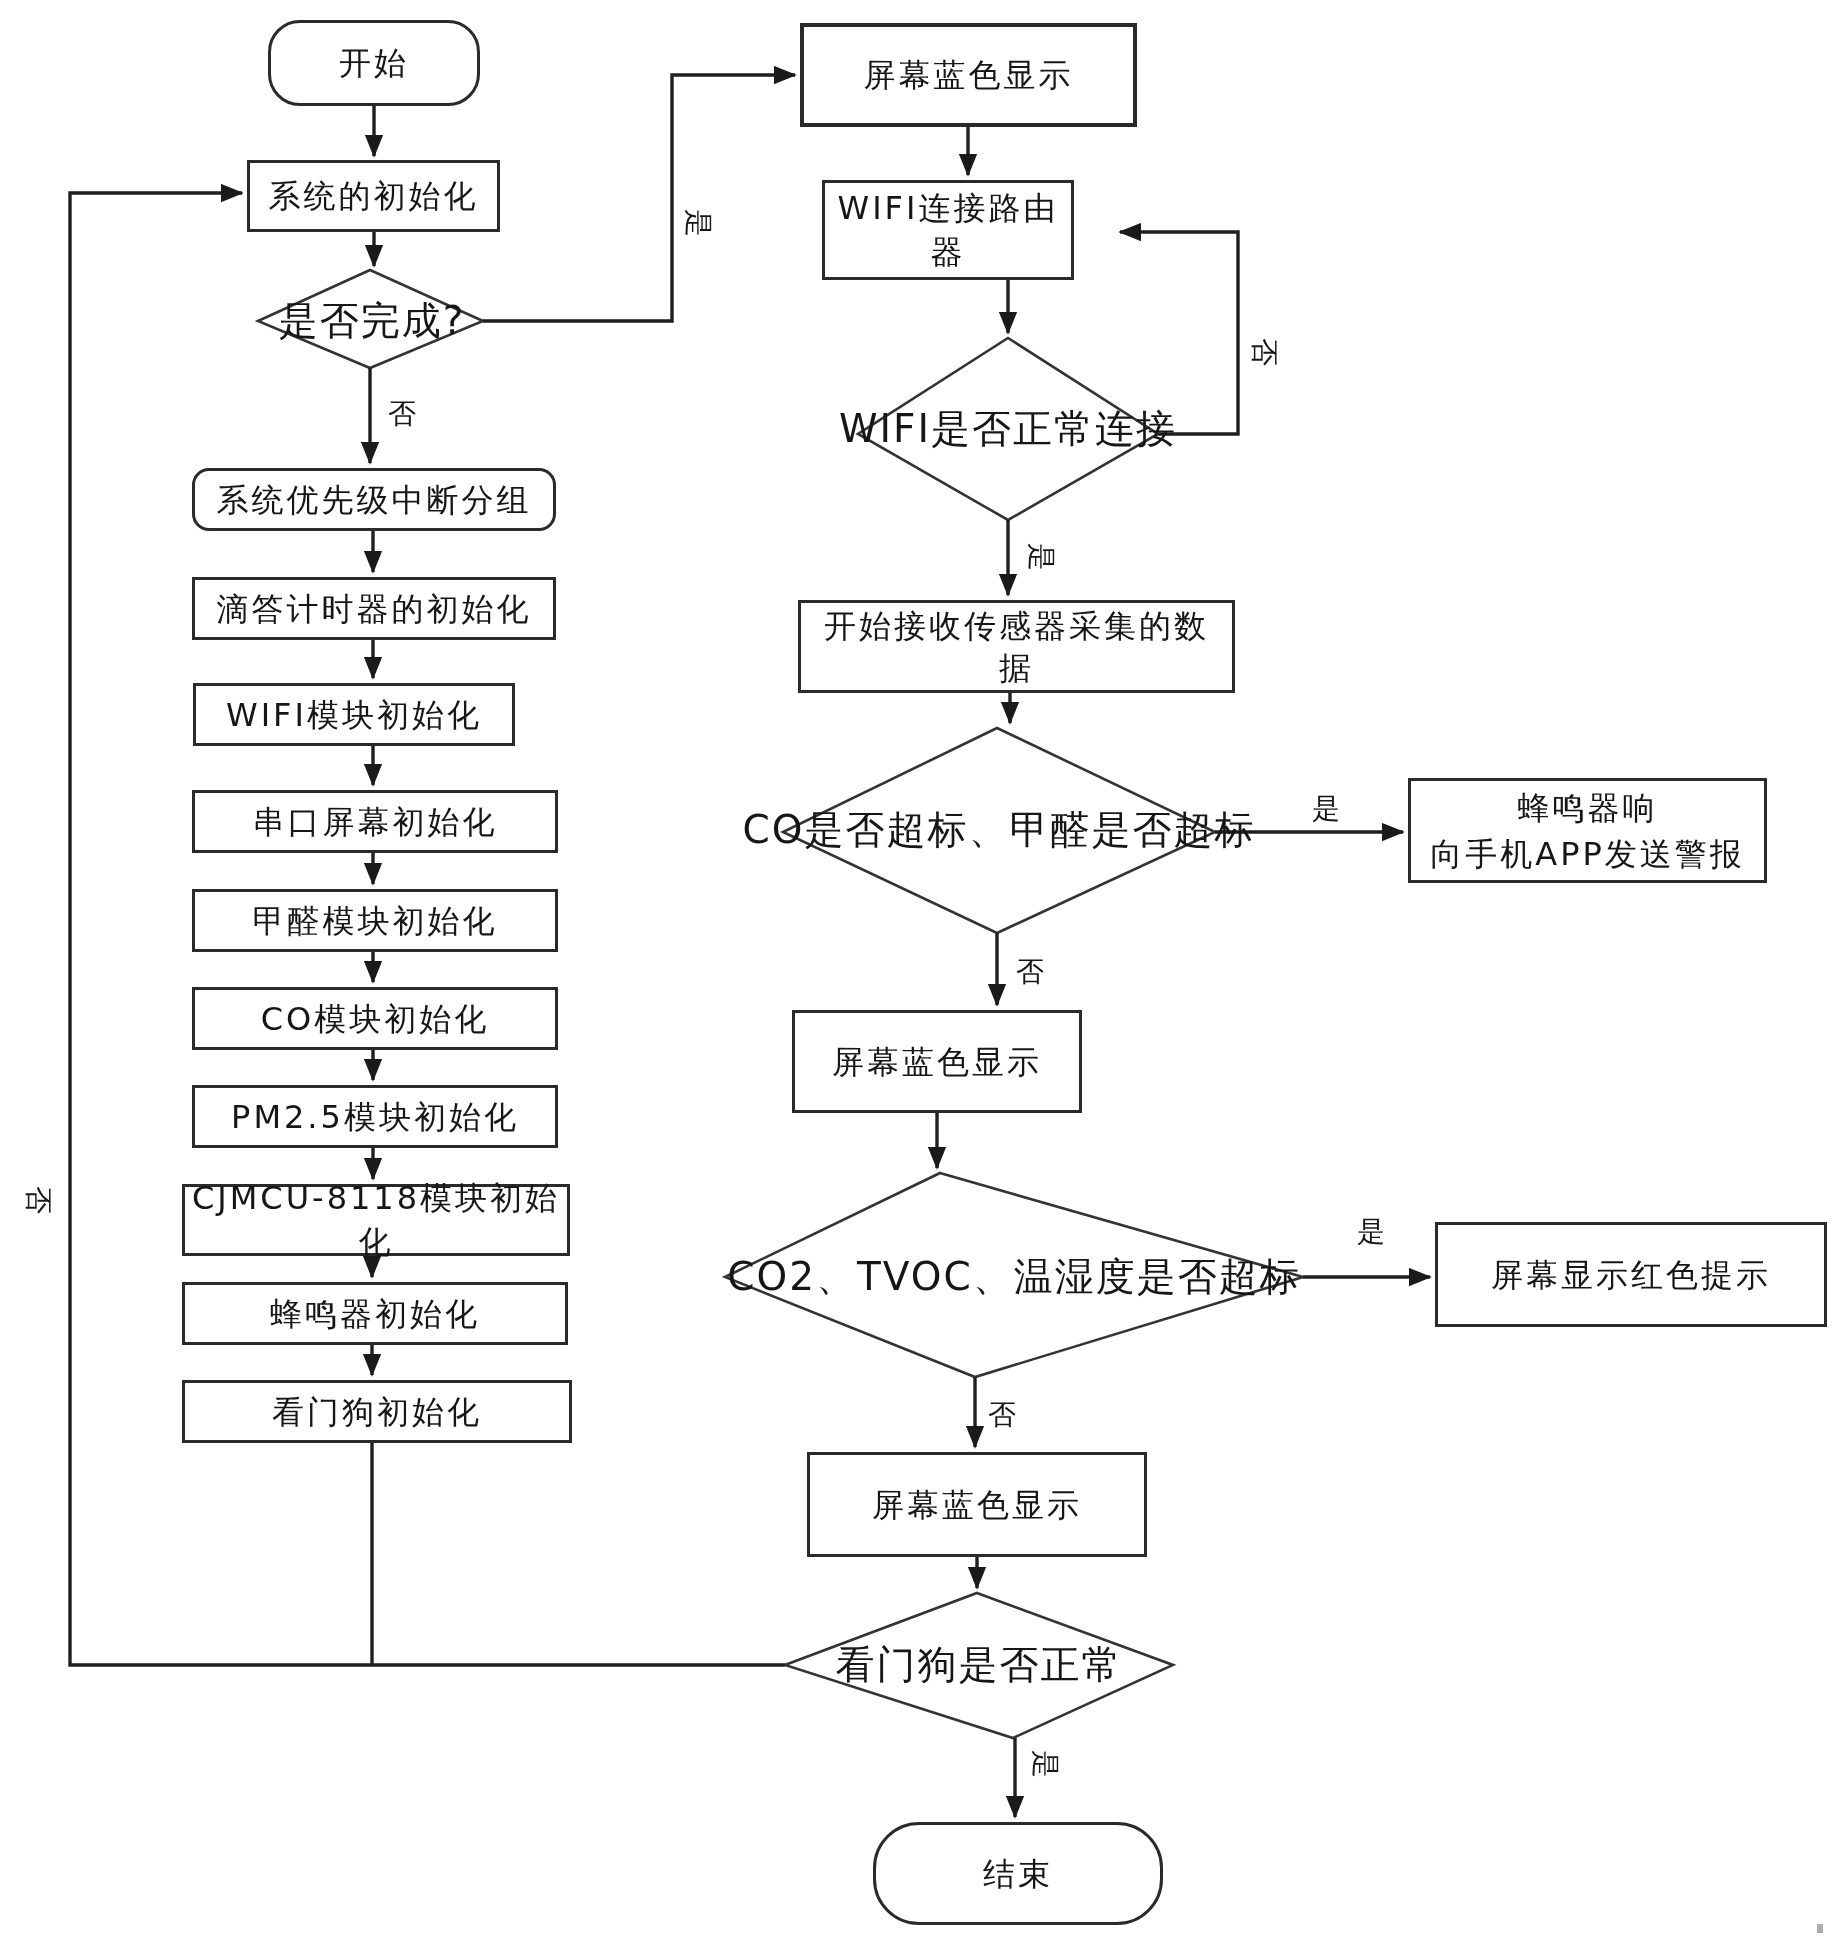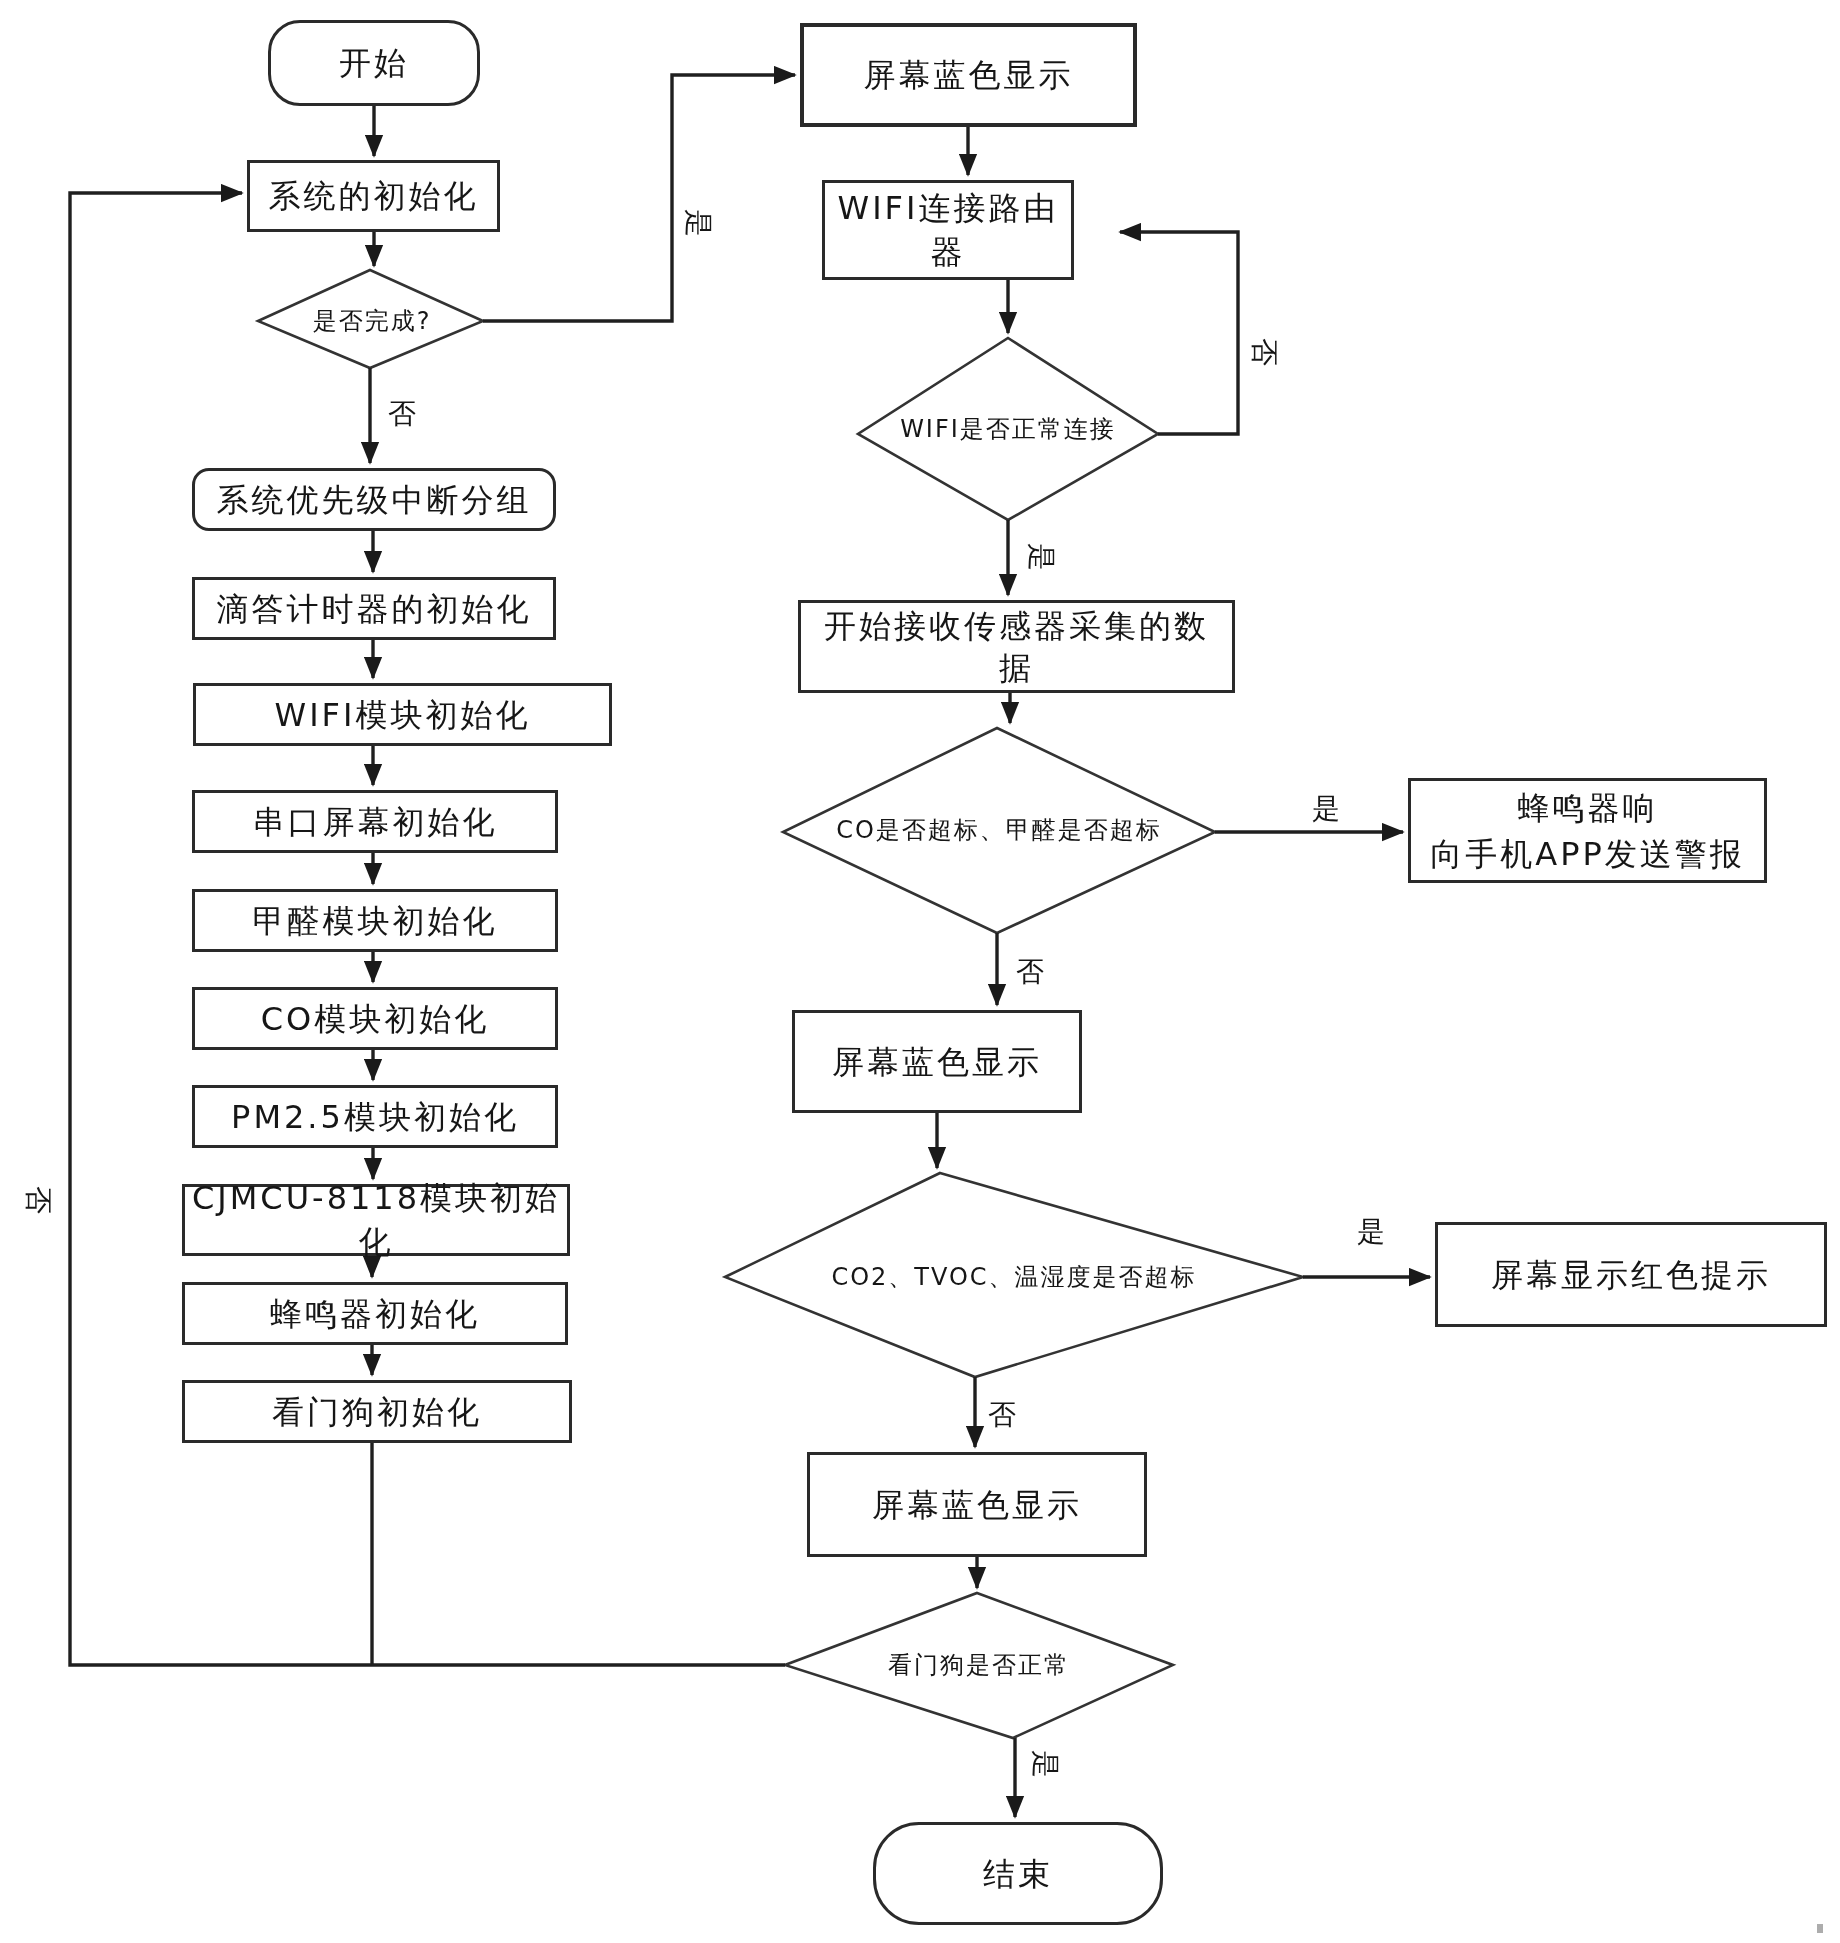--- a/index.html
+++ b/index.html
@@ -13,21 +13,21 @@
     position:absolute;box-sizing:border-box;background:#ffffff;
     border:3px solid #2a2a2a;display:flex;flex-direction:column;
     align-items:center;justify-content:center;text-align:center;
     font-size:32px;letter-spacing:3px;line-height:44px;color:#161616;
   }
   .node.thick{border-width:4px;}
   .rounded{border-radius:32px;}
   .rounded-end{border-radius:46px;}
   .diamond-label{
     position:absolute;display:flex;align-items:center;justify-content:center;
-    text-align:center;font-size:24px;letter-spacing:2px;color:#161616;
+    text-align:center;font-size:39px;letter-spacing:2px;color:#161616;
     pointer-events:none;white-space:nowrap;
   }
   .edge-label{
     position:absolute;width:32px;height:32px;line-height:32px;text-align:center;
     font-size:28px;color:#161616;
   }
   .rot{transform:rotate(90deg);transform-origin:center center;}
   .artifact{position:absolute;background:#8a8a8a;}
 </style>
 </head>
@@ -90,21 +90,21 @@
   </div>
 
   <div class="node" style="left:192px;top:468px;width:364px;height:63px;border-radius:17px;">
     <span>系统优先级中断分组</span>
   </div>
 
   <div class="node" style="left:192px;top:577px;width:364px;height:63px;">
     <span>滴答计时器的初始化</span>
   </div>
 
-  <div class="node" style="left:193px;top:683px;width:419px;height:63px;">
+  <div class="node" style="left:193px;top:683px;width:322px;height:63px;">
     <span>WIFI模块初始化</span>
   </div>
 
   <div class="node" style="left:192px;top:790px;width:366px;height:63px;">
     <span>串口屏幕初始化</span>
   </div>
 
   <div class="node" style="left:192px;top:889px;width:366px;height:63px;">
     <span>甲醛模块初始化</span>
   </div>

